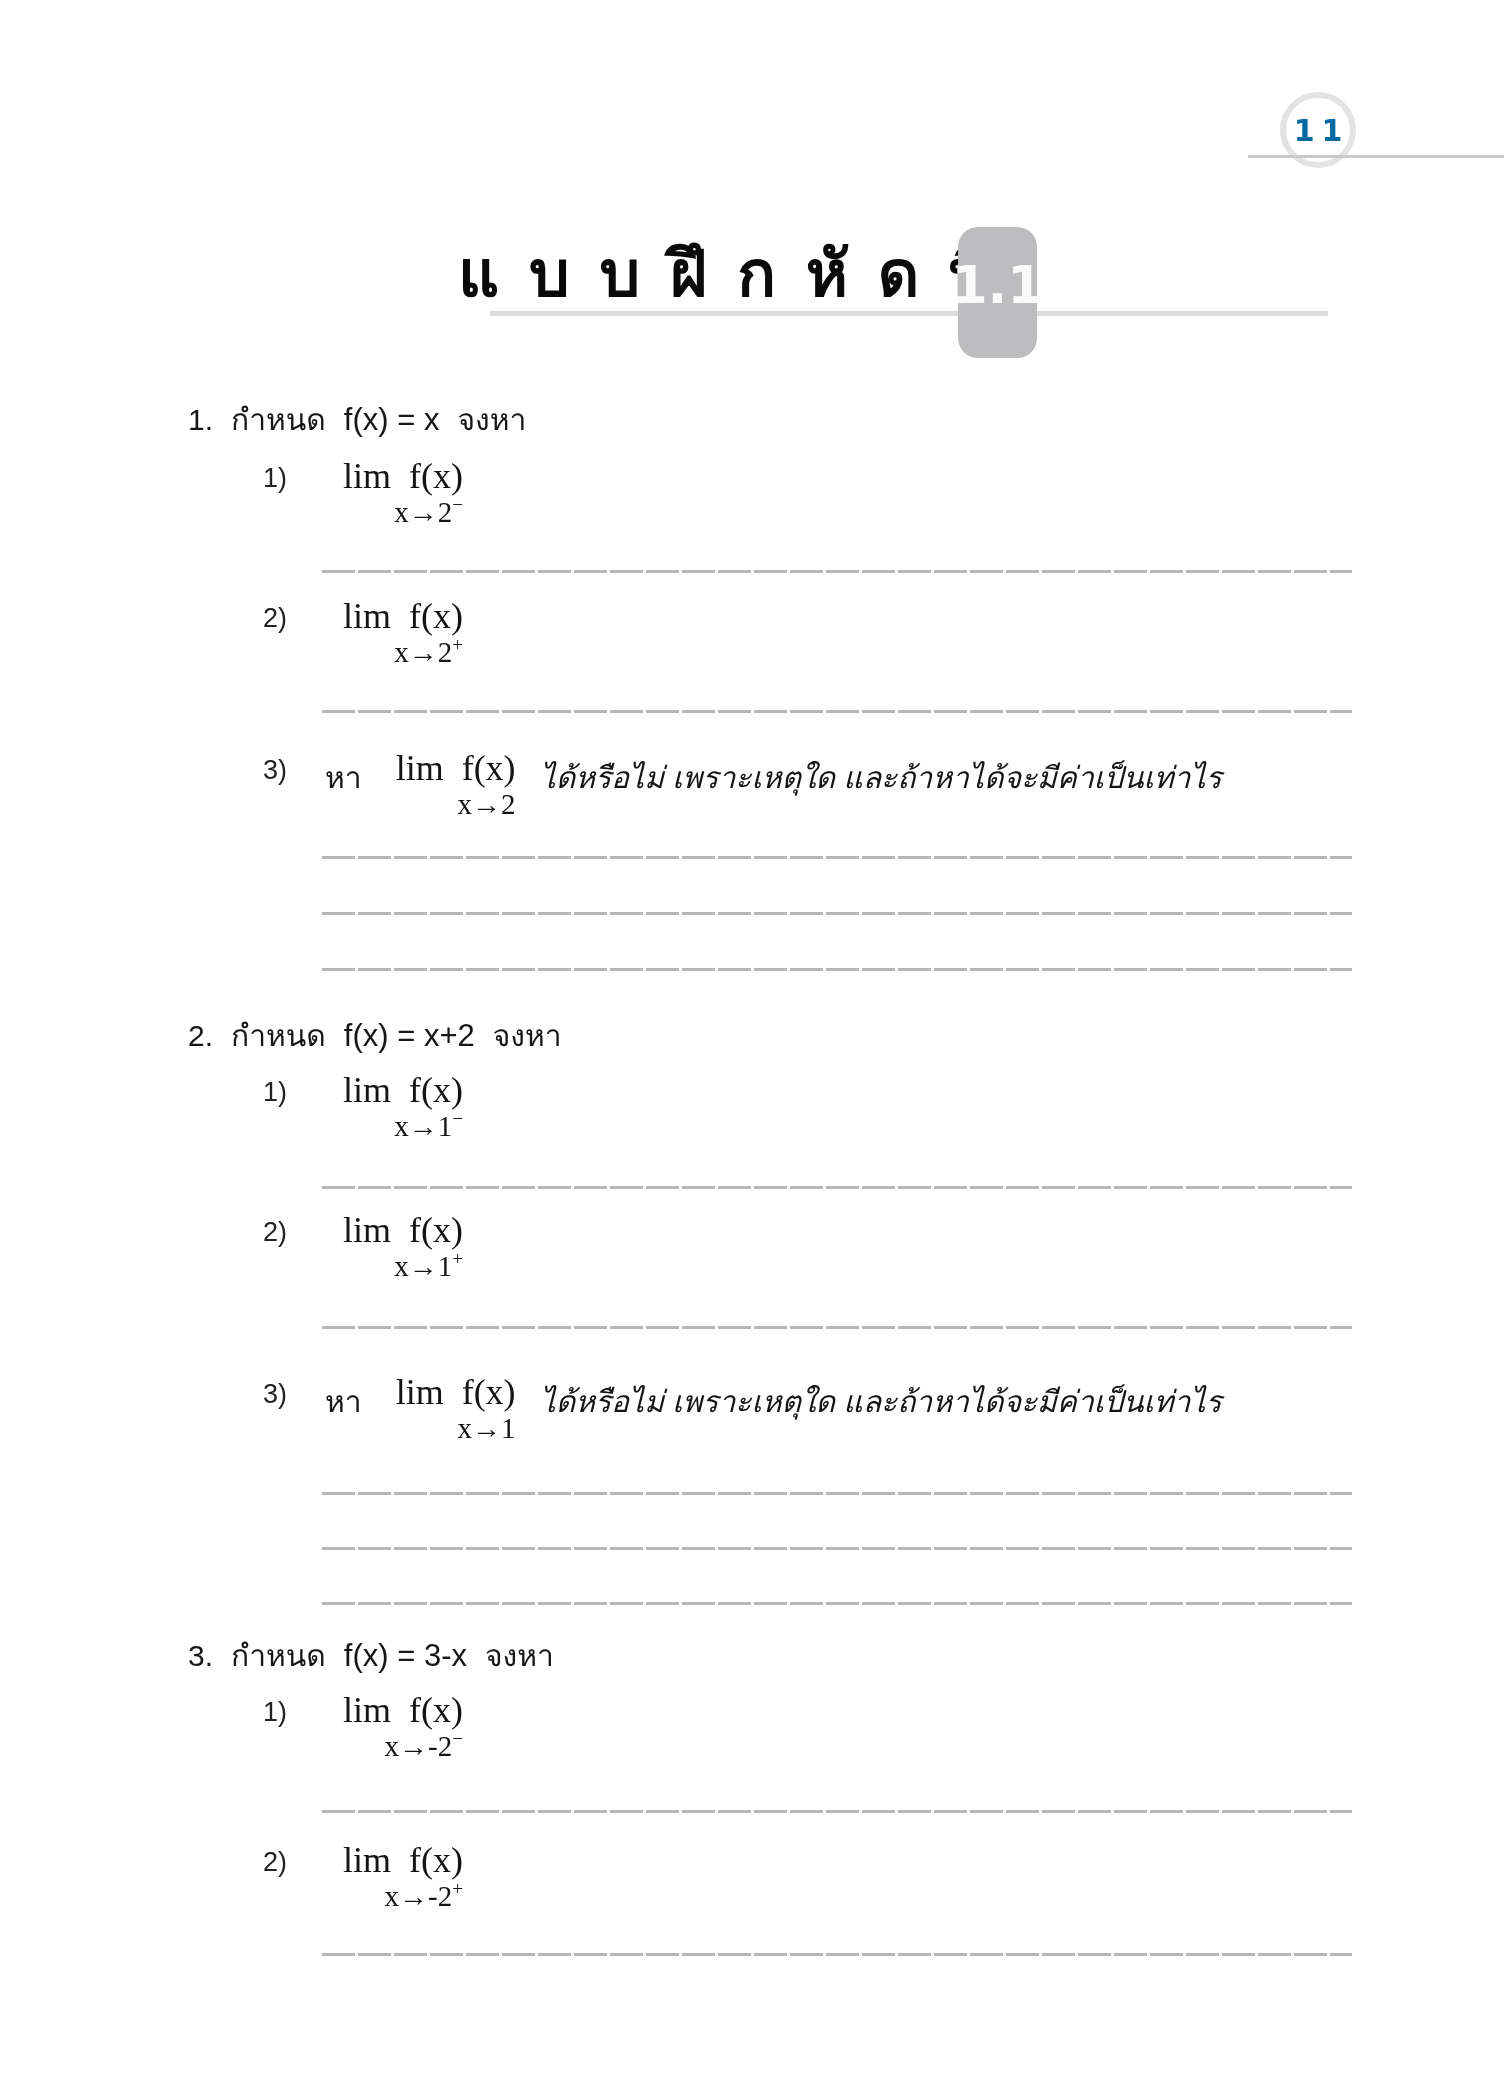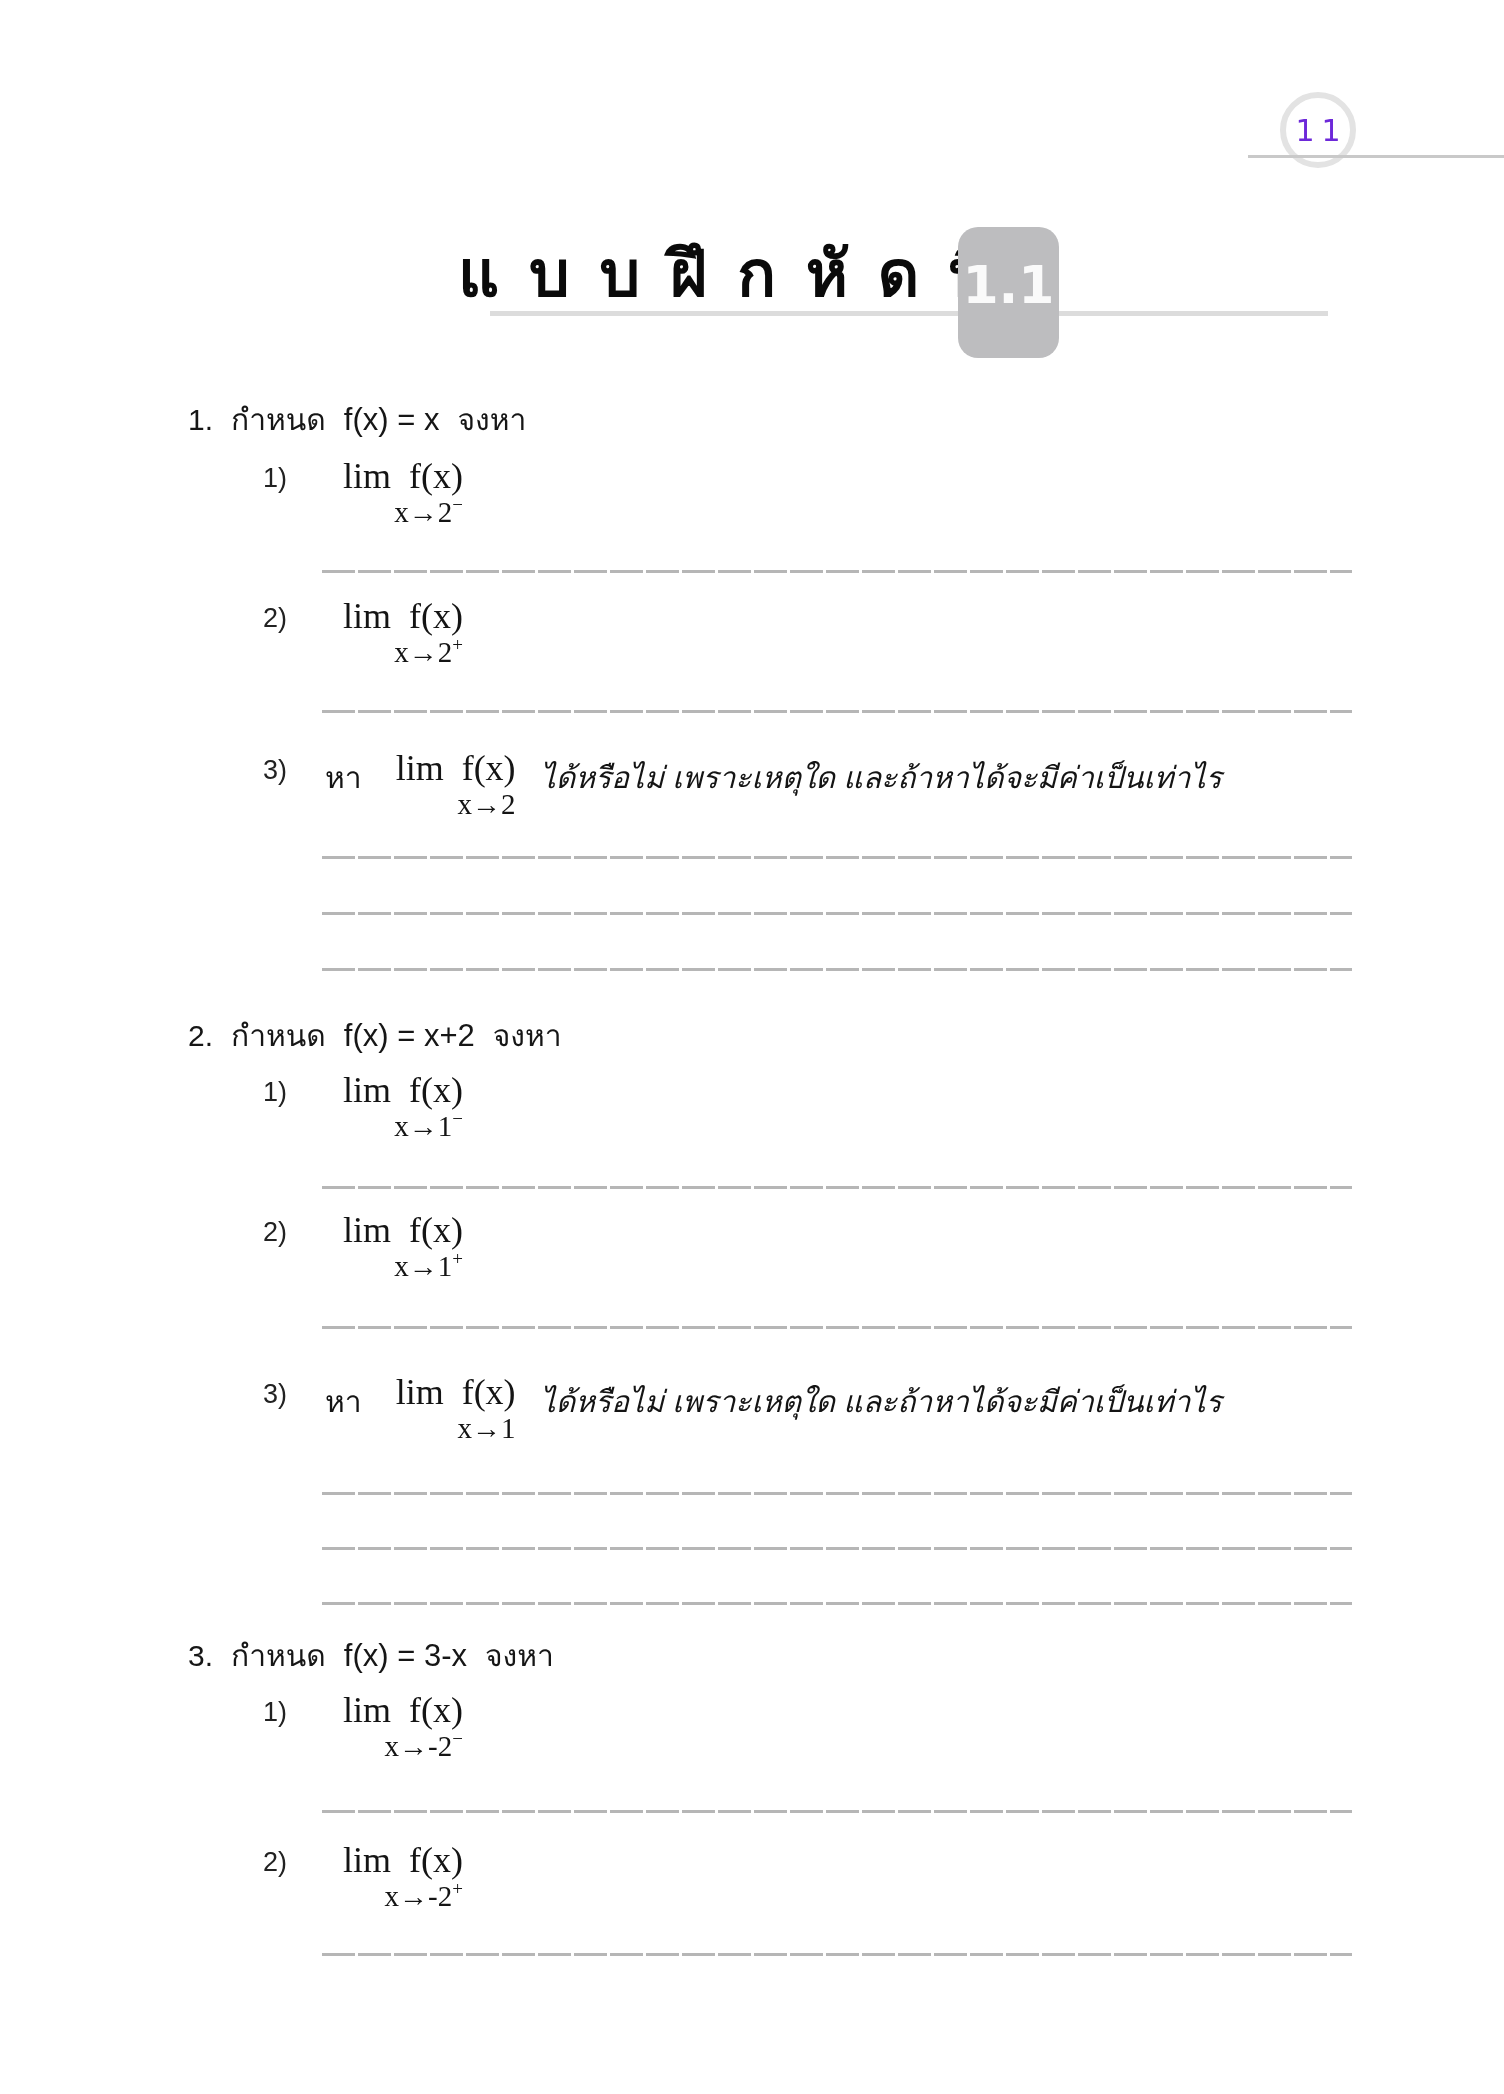--- a/index.html
+++ b/index.html
@@ -29,24 +29,24 @@
     left:1280px; top:92px;
     width:64px; height:64px;
     border:6px solid #e3e3e3;
     border-radius:50%;
     background:#ffffff;
     display:flex; align-items:center; justify-content:center;
   }
   .page-number{
     font-family:"DejaVu Sans",sans-serif;
     font-size:30px;
-    font-weight:400;
+    font-weight:700;
     letter-spacing:7px;
     padding-left:7px;
-    color:#6d28d9;
+    color:#0369a1;
   }
   .header-rule{
     position:absolute;
     left:1248px; top:155px;
     width:256px; height:3px;
     background:#c9c9c9;
   }
   
   .main-title{
     position:absolute;
@@ -60,21 +60,21 @@
   }
   .title-rule{
     position:absolute;
     left:490px; top:311px;
     width:838px; height:5px;
     background:#dcdcdc;
   }
   .section-badge{
     position:absolute;
     left:958px; top:227px;
-    width:101px; height:131px;
+    width:79px; height:131px;
     box-sizing:border-box;
     background:#bdbdbf;
     border-radius:20px;
     display:flex; align-items:center; justify-content:center;
     padding-bottom:16px;
     color:#fafafa;
     font-family:"DejaVu Sans",sans-serif;
     font-size:52px;
     font-weight:900;
   }

